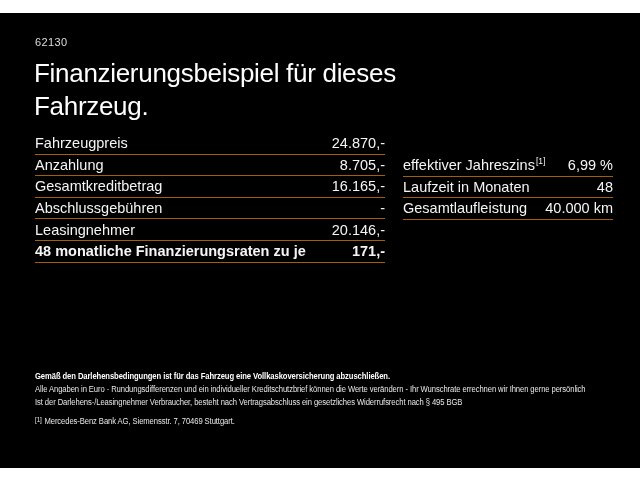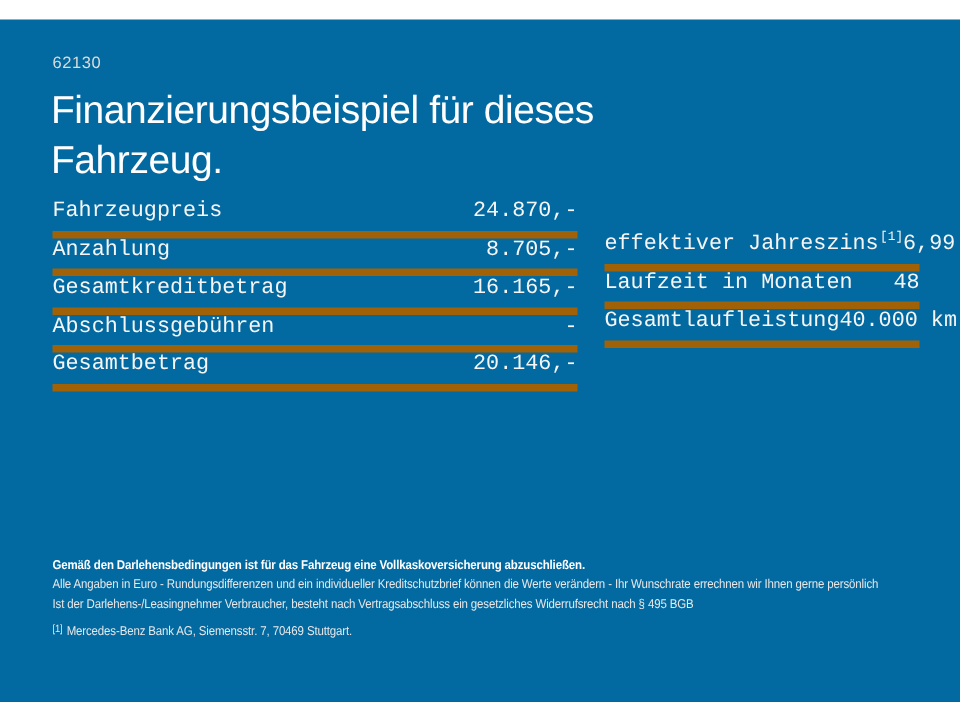--- a/index.html
+++ b/index.html
@@ -11,21 +11,21 @@
   }
   .canvas {
     position: relative;
     width: 640px; height: 480px;
     background: #ffffff;
   }
   .panel {
     position: absolute;
     top: 13px; left: 0;
     width: 640px; height: 455px;
-    background: #0369a1;
+    background: #000000;
     color: #f5f5f5;
     overflow: hidden;
   }
   .vehicle-id {
     position: absolute;
     top: 23px; left: 35px;
     font-size: 11px;
     letter-spacing: 0.4px;
     color: #dcdcdc;
   }
@@ -50,23 +50,23 @@
     display: flex;
     align-items: center;
     font-size: 14.5px;
     border-bottom: 1px solid #7d7d7d;
     color: #f0f0f0;
   }
   .row {
     height: 20.6px;
     display: flex;
     justify-content: space-between;
+    align-items: center;
     font-size: 14.5px;
-    border-bottom: 5px solid #a16207;
-    font-family: Liberation Mono, monospace;
+    border-bottom: 1px solid #a16207;
   }
   .row .lbl { white-space: nowrap; }
   .row .val { white-space: nowrap; text-align: right; }
   .row.total { font-weight: 700; }
   .right-col {
     position: absolute;
     top: 142px; left: 403px;
     width: 210px;
   }
   .sup {
@@ -119,22 +119,26 @@
       </div>
       <div class="row">
         <span class="lbl">Gesamtkreditbetrag</span>
         <span class="val">16.165,-</span>
       </div>
       <div class="row">
         <span class="lbl">Abschlussgebühren</span>
         <span class="val">-</span>
       </div>
       <div class="row">
-        <span class="lbl">Gesamtbetrag</span>
+        <span class="lbl">Leasingnehmer</span>
         <span class="val">20.146,-</span>
+      </div>
+      <div class="row total">
+        <span class="lbl">48 monatliche Finanzierungsraten zu je</span>
+        <span class="val">171,-</span>
       </div>
     </div>
 
     <div class="right-col">
       <div class="row">
         <span class="lbl"><span>effektiver Jahreszins</span><sup class="sup">[1]</sup></span>
         <span class="val">6,99 %</span>
       </div>
       <div class="row">
         <span class="lbl">Laufzeit in Monaten</span>

